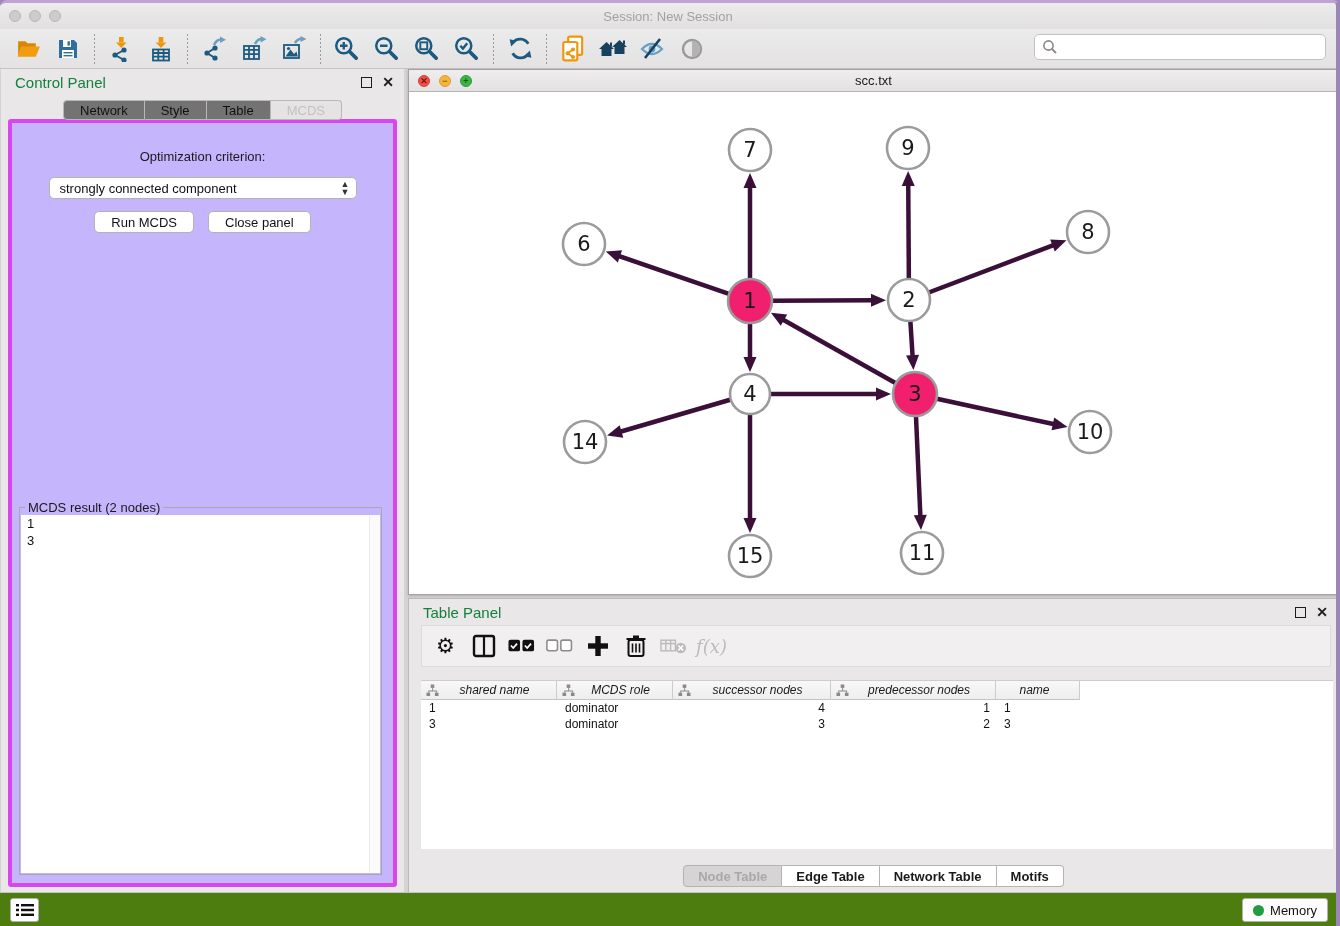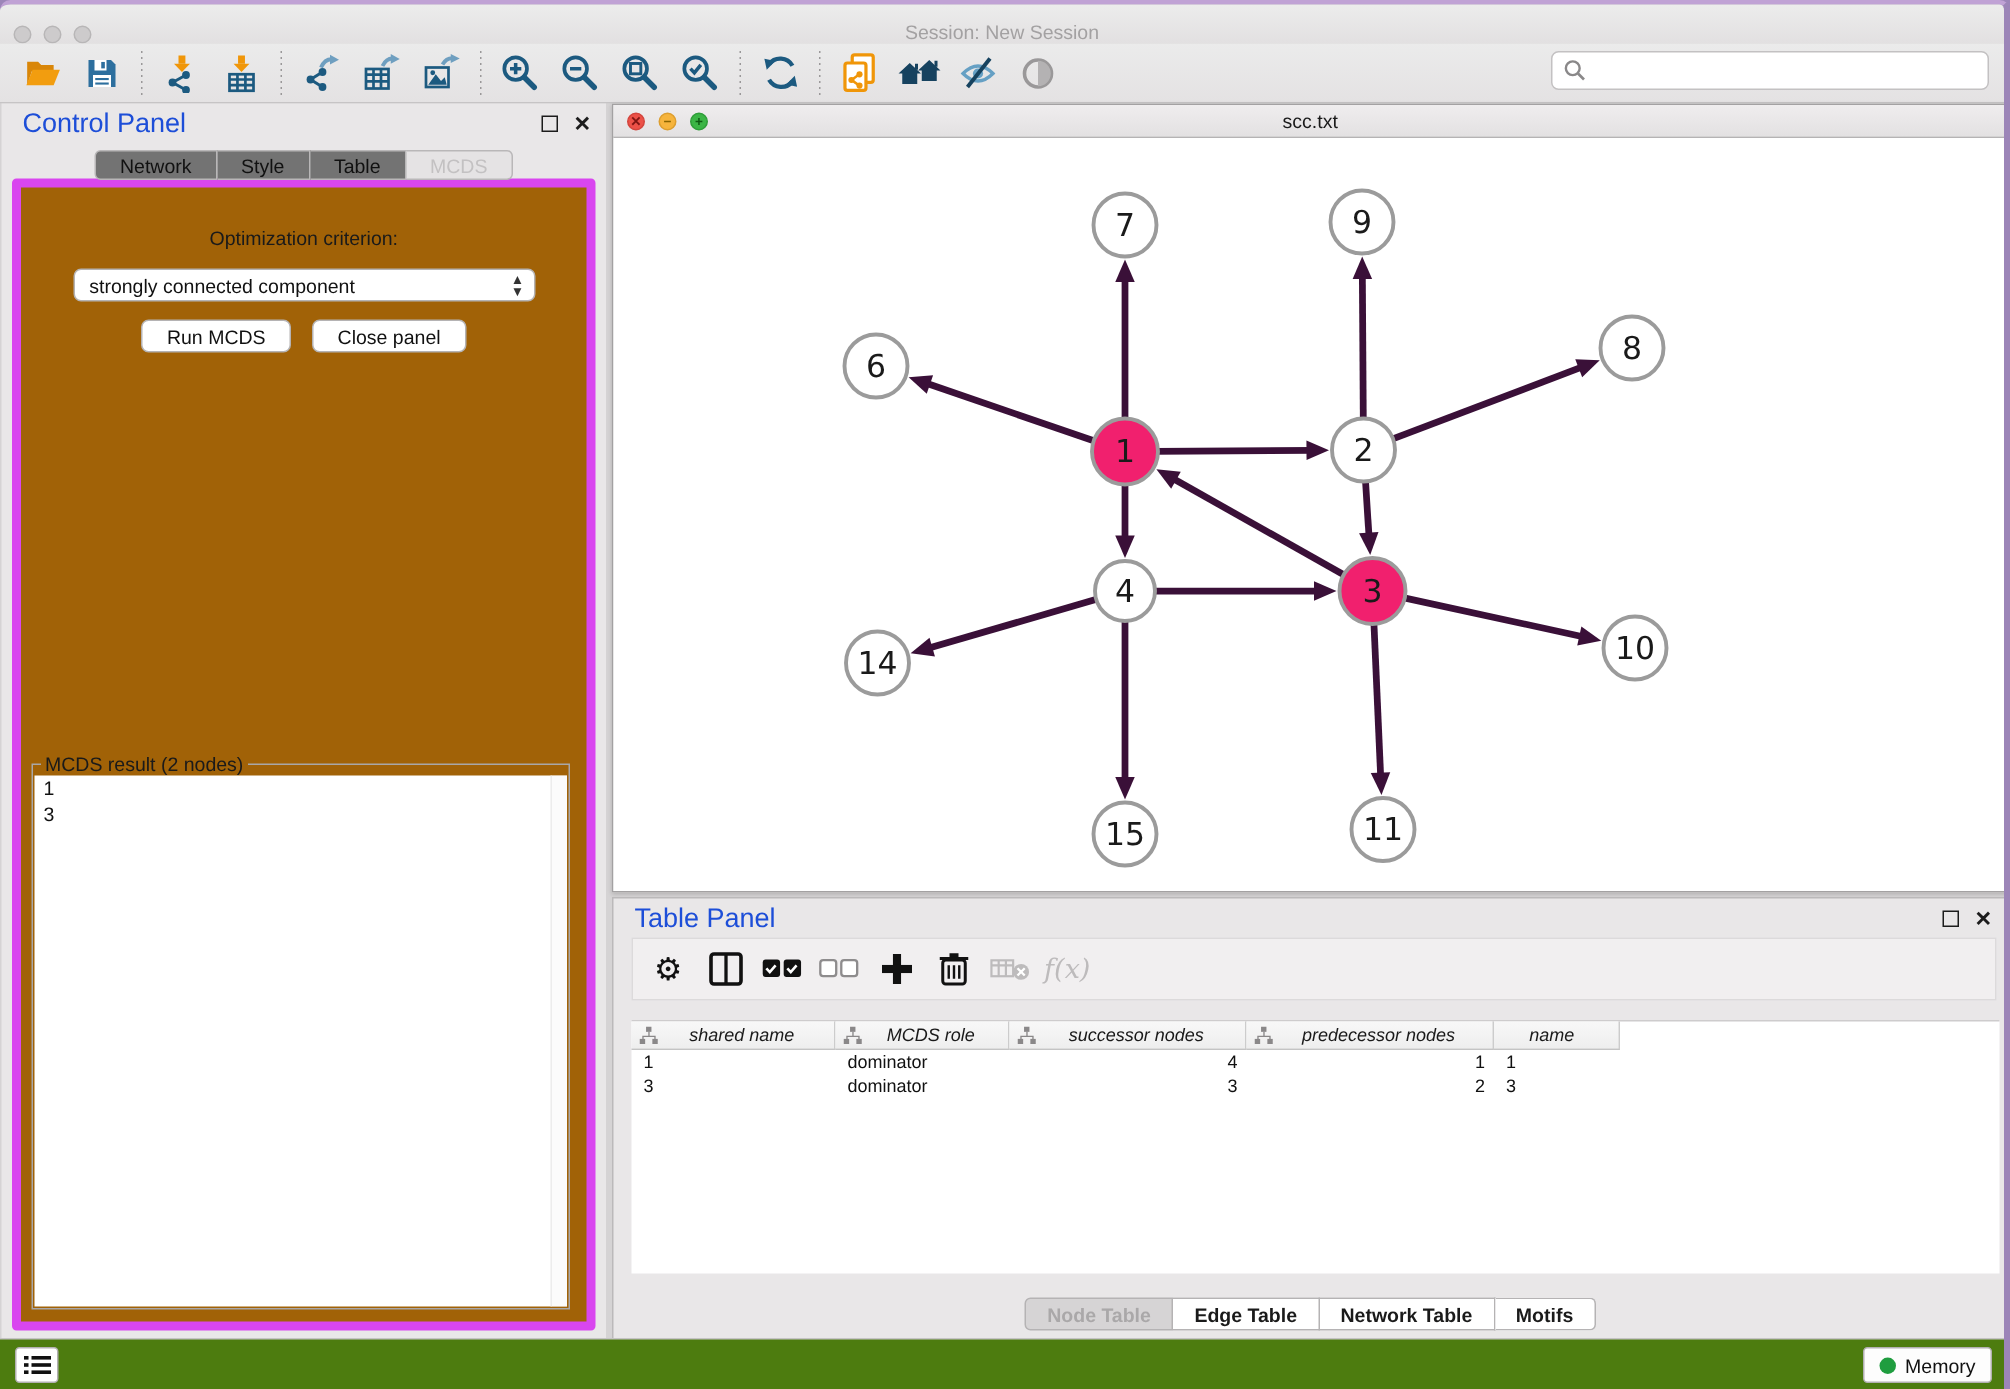--- a/index.html
+++ b/index.html
@@ -2,51 +2,51 @@
 <html><head>
 <meta charset="utf-8">
 <style>
   * { margin:0; padding:0; box-sizing:border-box; }
   html,body { width:1340px; height:926px; font-family:"Liberation Sans", sans-serif; background:#9c85b8; }
   .window { position:relative; width:1340px; height:926px; background:#d5d3d4; overflow:hidden;
             border-top:3px solid #c0a2d5; border-right:4px solid #9c85b8; border-radius:7px 7px 0 0; }
 
   
   .titlebar { position:absolute; left:0; top:0; right:0; height:26px; background:linear-gradient(#ececec,#e2e0e1);
-              display:flex; align-items:flex-end; }
+              display:flex; align-items:center; }
   .tl-dot { width:12px; height:12px; border-radius:50%; background:#cdcbcc; border:1px solid #b8b6b7; margin-left:8px; }
   .tl-dot:first-child { margin-left:9px; }
   .win-title { position:absolute; left:0; right:0; text-align:center; font-size:13px; color:#a3a1a2; }
 
   
   .toolbar { position:absolute; left:0; top:26px; right:0; height:40px; background:linear-gradient(#ebebeb,#e4e2e3);
              border-bottom:1px solid #c6c4c5; display:flex; align-items:center; padding-left:8px; }
   .tbtn { width:40px; height:34px; display:flex; align-items:center; justify-content:center; }
   .tsep { width:1px; height:30px; margin:0 6px; background-image:linear-gradient(#9a9899 40%, transparent 40%);
           background-size:1px 4px; }
   .search-wrap { position:absolute; right:10px; top:5px; width:292px; height:26px; background:#fff;
                  border:1px solid #c3c1c2; border-radius:5px; display:flex; align-items:center; padding-left:6px; }
   .search-wrap input { border:none; outline:none; flex:1; height:20px; font-size:13px; background:transparent; }
 
   
   .workspace { position:absolute; left:0; top:66px; right:0; height:826px; background:#d5d3d4; }
 
   
   .cpanel { position:absolute; left:1px; top:0; width:403px; height:826px; background:#e9e7e8; }
   .panel-head { height:26px; display:flex; align-items:center; padding:0 10px; }
-  .panel-head .ptitle { font-size:18px; color:#1d4ed8; flex:1; padding-left:4px; }
+  .panel-head .ptitle { font-size:15px; color:#15803d; flex:1; padding-left:4px; }
   .float-ic { width:11px; height:11px; border:1.5px solid #1c1c1c; margin-right:10px; }
   .close-ic { font-size:14px; font-weight:bold; color:#1c1c1c; line-height:11px; }
   .cp-tabs { position:absolute; left:0; right:0; top:31px; display:flex; justify-content:center; z-index:2; }
   .ctab { height:20px; padding:0 16px; background:#737373; border:1px solid #b9b7b8; border-left:none;
           font-size:13px; display:flex; align-items:center; color:#111; }
   .ctab:first-child { border-left:1px solid #b9b7b8; border-radius:4px 0 0 4px; }
   .ctab.sel { background:#e5e3e4; color:#c3c1c2; border-radius:0 4px 4px 0; }
-  .cp-content { position:absolute; left:7px; right:7px; top:50px; bottom:8px; background:#a16207;
-                border:6px solid #d946ef; border-radius:3px; }
+  .cp-content { position:absolute; left:7px; right:7px; top:50px; bottom:8px; background:#c4b5fd;
+                border:4px solid #d946ef; border-radius:3px; }
   .opt-label { text-align:center; margin-top:26px; font-size:13px; color:#1a1a1a; }
   .opt-select { position:relative; margin:13px auto 0; width:308px; height:22px; background:#fff;
                 border:1px solid #b5b3b4; border-radius:5px; display:flex; align-items:center;
                 padding-left:10px; font-size:13px; color:#111; }
   .stepper { position:absolute; right:6px; top:2px; display:flex; flex-direction:column; line-height:8px;
              font-size:9px; color:#333; }
   .cp-buttons { display:flex; justify-content:center; gap:14px; margin-top:12px; }
   .cbtn { height:22px; padding:0 16px; background:#fff; border:1px solid #b5b3b4; border-radius:5px;
           font-size:13px; color:#111; display:flex; align-items:center; }
   .result-fs { position:absolute; left:7px; right:11px; top:377px; bottom:8px; border:1px solid #a9a7a8;

